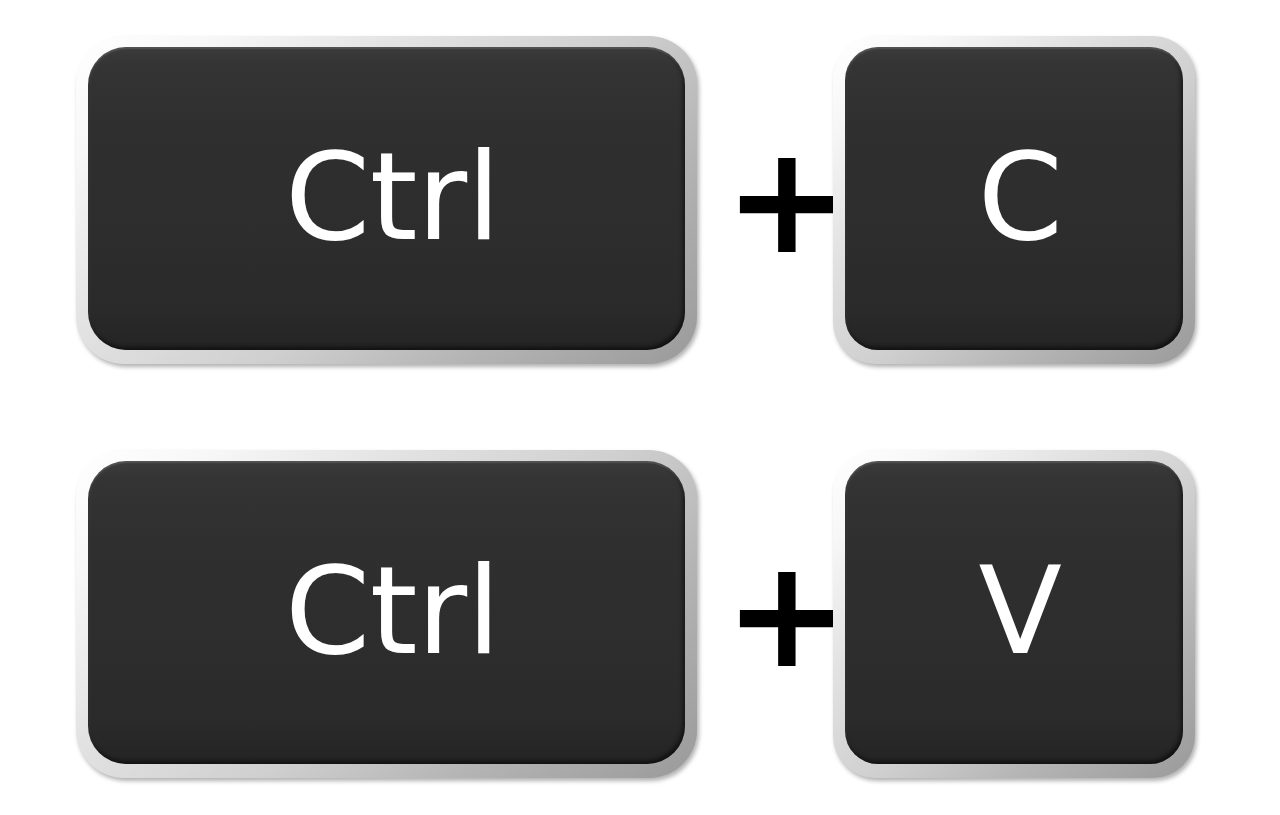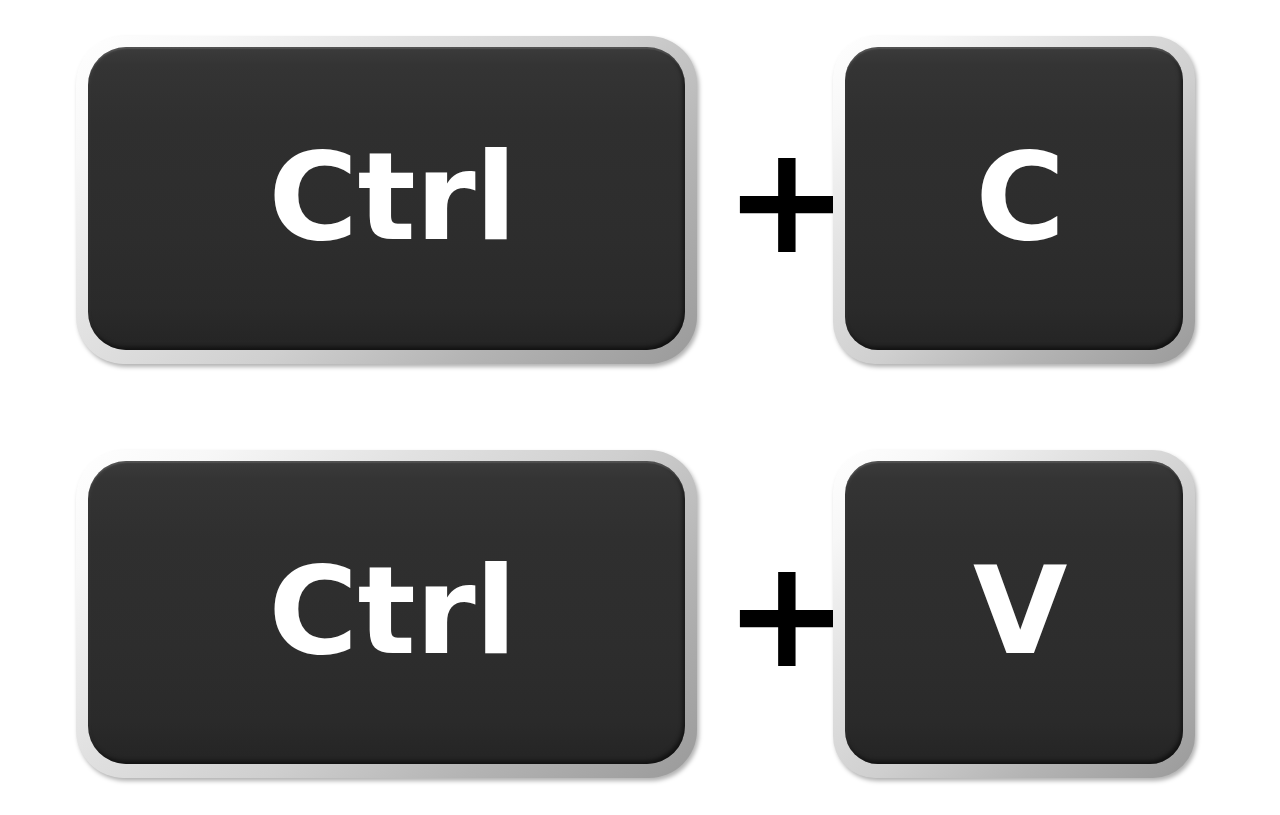--- a/index.html
+++ b/index.html
@@ -58,21 +58,21 @@
       inset -2px -3px 4px rgba(0,0,0,0.55),
       inset 2px 2px 3px rgba(255,255,255,0.04);
     display: flex;
     align-items: center;
     justify-content: center;
     overflow: hidden;
   }
   .key-label {
     color: #ffffff;
     font-family: "DejaVu Sans", "Liberation Sans", sans-serif;
-    font-weight: 700;
+    font-weight: 400;
     line-height: 1;
     letter-spacing: -0.5px;
     user-select: none;
     -webkit-font-smoothing: antialiased;
   }
 
   
   .key.key-wide {
     left: 76px;
     width: 621px;

